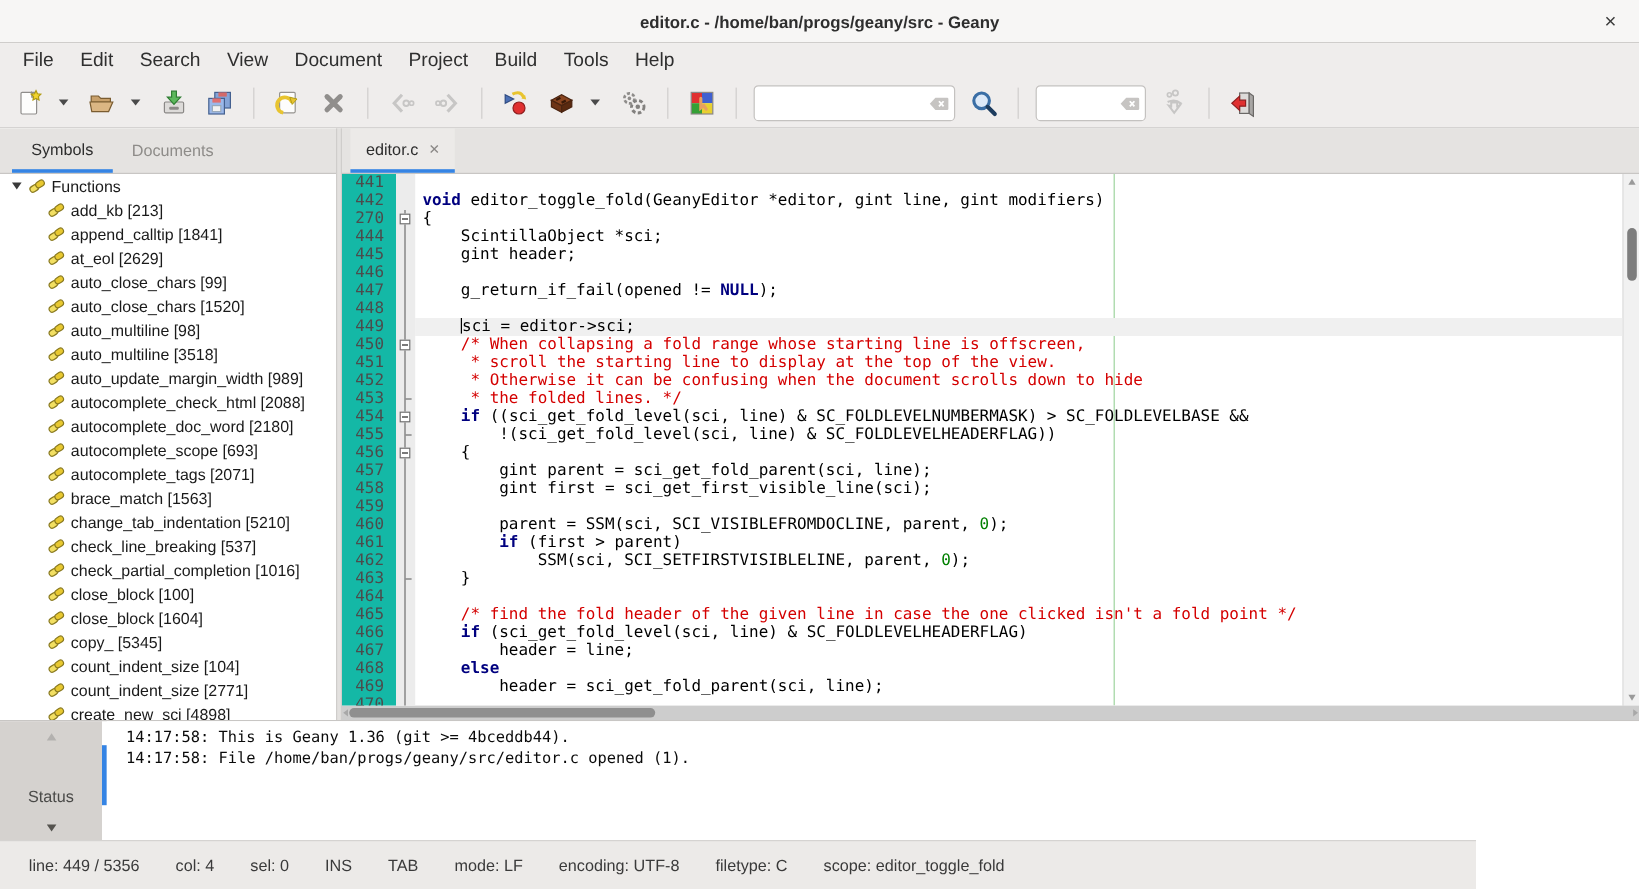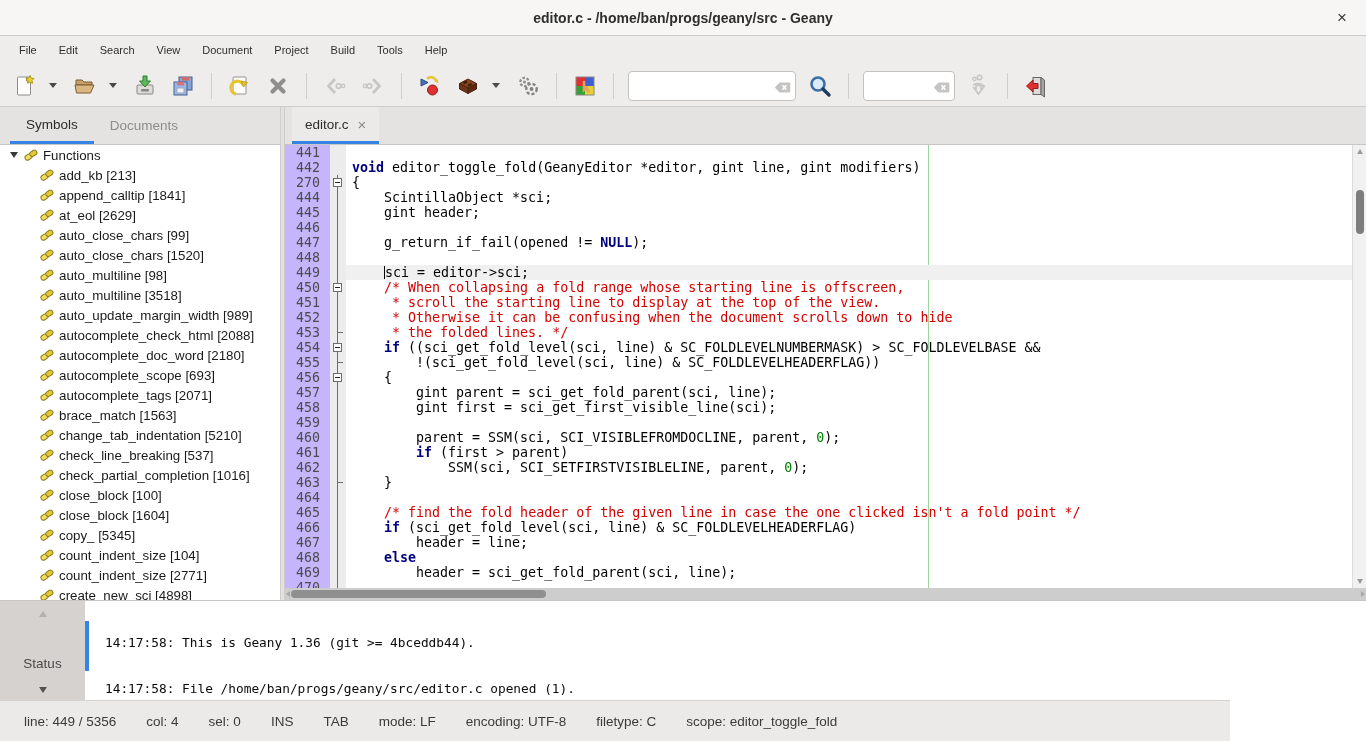--- a/index.html
+++ b/index.html
@@ -12,21 +12,21 @@
   .titlebar{position:absolute;left:0;top:0;width:1366px;height:36px;background:#f7f6f5;
             border-bottom:1px solid #cfcdcb;}
   .titlebar .title{position:absolute;left:0;right:0;top:0;height:36px;line-height:36px;
             text-align:center;font-weight:bold;font-size:14px;color:#2e2e2e;}
   .win-close{position:absolute;right:10px;top:4px;width:28px;height:28px;display:flex;
             align-items:center;justify-content:center;color:#3a3a3a;font-size:17px;cursor:default;}
 
   
   .menubar{position:absolute;left:0;top:36px;width:1366px;height:29px;background:#efedec;
            display:flex;align-items:center;padding-left:8px;}
-  .menu-item{padding:0 11px;font-size:11px;color:#2f2f2f;line-height:29px;}
+  .menu-item{padding:0 11px;font-size:16px;color:#2f2f2f;line-height:29px;}
 
   
   .toolbar{position:absolute;left:0;top:65px;width:1366px;height:42px;background:#efedec;
            border-bottom:1px solid #cfcdcb;display:flex;align-items:center;padding-left:6px;}
   .tb-btn{width:34px;height:34px;border:none;background:transparent;display:flex;
           align-items:center;justify-content:center;padding:0;margin:0 2px;}
   .tb-btn.disabled{opacity:.55;filter:grayscale(1);}
   .tb-drop{width:18px;height:34px;border:none;background:transparent;display:flex;
           align-items:center;justify-content:center;padding:0;margin-right:4px;}
   .caret-down{width:0;height:0;border-left:4.5px solid transparent;border-right:4.5px solid transparent;
@@ -61,21 +61,21 @@
   
   .editorpane{position:absolute;left:285px;top:0;width:1081px;height:493px;}
   .etabbar{height:38px;background:#e5e3e1;border-bottom:1px solid #c8c6c4;display:flex;align-items:stretch;}
   .etab{display:flex;align-items:center;gap:9px;padding:0 13px;margin-left:7px;
         background:#eceae8;border-bottom:3px solid var(--accent);font-size:13.5px;color:#2d2d2d;}
   .etab .tclose{color:#8a8886;font-size:15px;}
   .edcontent{position:absolute;left:0;top:38px;right:14px;bottom:12px;background:#fff;overflow:hidden;}
   .longline{position:absolute;left:643px;top:0;bottom:0;width:1px;background:#9fd49f;z-index:0;}
   .row{display:flex;height:15px;line-height:15px;position:relative;z-index:1;
        font-family:"DejaVu Sans Mono",monospace;font-size:13.3px;}
-  .gut{width:45px;flex:none;background:#c4b5fd;color:#4c4c4c;text-align:right;padding-right:10px;}
+  .gut{width:45px;flex:none;background:#14b8a6;color:#4c4c4c;text-align:right;padding-right:10px;}
   .fold{width:16px;flex:none;background:#ececec;position:relative;}
   .fv{position:absolute;left:7px;top:0;bottom:0;width:1px;background:#6e6e6e;}
   .fh{position:absolute;left:8px;top:7px;width:5px;height:1px;background:#6e6e6e;}
   .fb{position:absolute;left:3px;top:3px;width:9px;height:9px;background:#fff;border:1px solid #6e6e6e;}
   .fm{position:absolute;left:5px;top:7px;width:5px;height:1px;background:#222;z-index:2;}
   .code{flex:1;white-space:pre;padding-left:6px;color:#000;}
   .row.cur .code{background:#f0f0f0;}
   .tk{color:#00007f;font-weight:bold;}
   .tc{color:#d40000;}
   .tn{color:#008000;}
@@ -100,21 +100,21 @@
   .btabstrip{position:absolute;left:0;top:0;width:85px;height:100px;background:#d5d2cf;
           display:flex;flex-direction:column;align-items:center;justify-content:space-between;
           padding:10px 0 8px 0;}
   .btab-label{font-size:13.5px;color:#4a4a48;margin-top:22px;}
   .arr-up{width:0;height:0;border-left:4.5px solid transparent;border-right:4.5px solid transparent;
           border-bottom:6px solid #b3b1af;}
   .arr-dn{width:0;height:0;border-left:4.5px solid transparent;border-right:4.5px solid transparent;
           border-top:6px solid #55534f;}
   .bindicator{position:absolute;left:85px;top:20px;width:4px;height:50px;background:var(--accent);}
   .bcontent{position:absolute;left:89px;top:0;right:0;bottom:0;background:#fff;padding:5px 0 0 16px;}
-  .msg-line{font-family:"DejaVu Sans Mono",monospace;font-size:12.8px;height:18px;line-height:18px;color:#0a0a0a;white-space:pre;margin-top:28px;}
+  .msg-line{font-family:"DejaVu Sans Mono",monospace;font-size:12.8px;height:18px;line-height:18px;color:#0a0a0a;white-space:pre;}
 
   
   .statusbar{position:absolute;left:0;top:700px;width:1230px;height:41px;background:#eceae8;
           border-top:1px solid #d5d3d1;display:flex;align-items:center;padding-left:24px;gap:30px;}
   .sb-item{font-size:13.5px;color:#3a3a3a;white-space:nowrap;}
 </style>
 </head>
 <body>
 
 <div class="titlebar">

